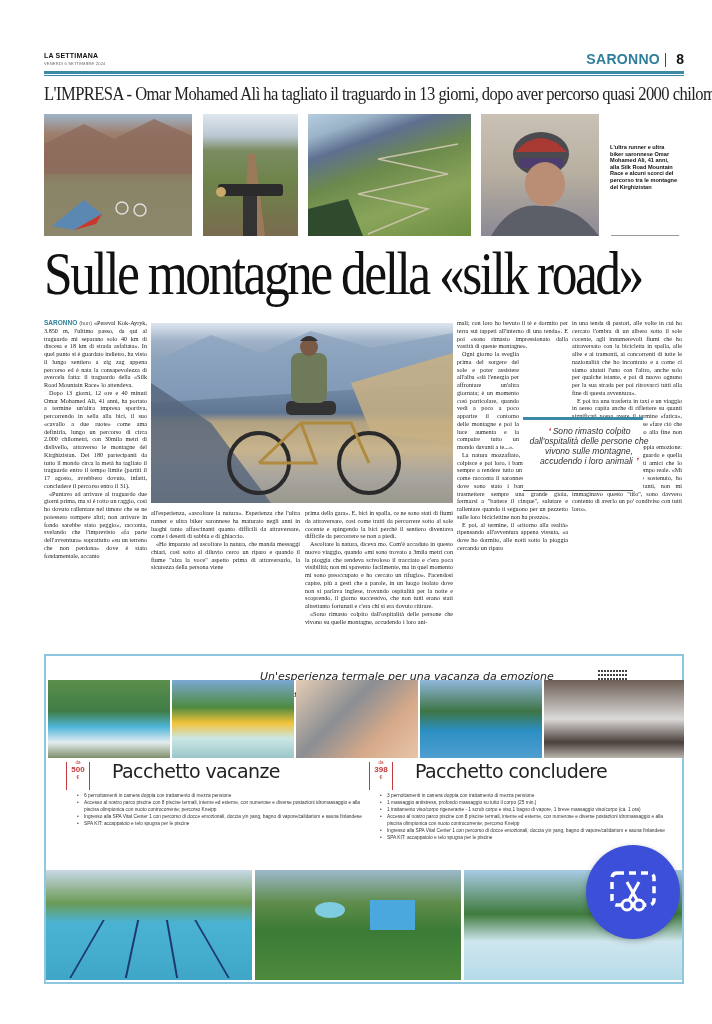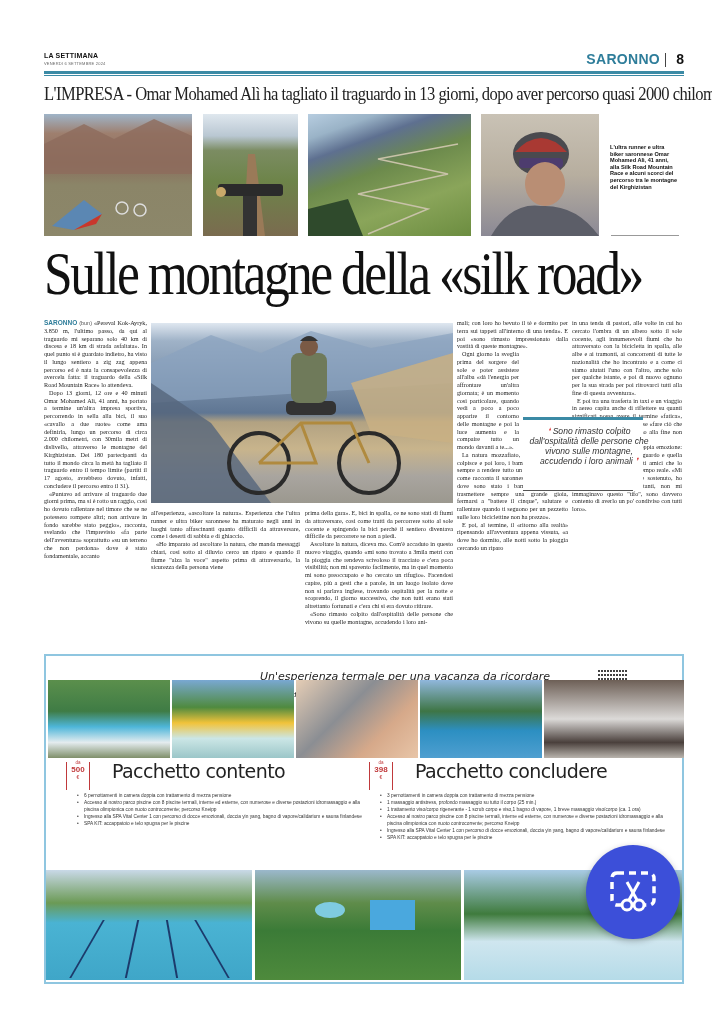--- a/index.html
+++ b/index.html
@@ -177,21 +177,21 @@
   <div class="quote" style="background:#fff;">
     <div class="quote-txt"><span class="qmark">❛ </span><span>Sono rimasto colpito dall'ospitalità delle persone che vivono sulle montagne, accudendo i loro animali</span><span class="qmark"> ❜</span></div>
   </div>
   <div class="quoteline"></div>
 
   <div class="ad">
     <div class="col-ic" style="left:38px"></div>
     <div class="col-ic" style="left:130px"></div>
     <div class="terme">TERME</div>
     <div class="stars">★★★★</div>
-    <div class="tagline">Un'esperienza termale per una vacanza da ricordare</div>
+    <div class="tagline">Un'esperienza termale per una vacanza da emozione</div>
     <div class="contacts">
       <span>Montegrotto Terme (PD)</span>
       <span>0498911744</span>
       <span>hotelpetrarca.it</span>
     </div>
     <div class="qr"></div>
 
     <div class="strip" style="top:24px;margin-top:0;">
     </div>
     <div style="position:absolute;left:2px;top:24px;width:636px;height:78px;">
@@ -201,21 +201,21 @@
       <div class="sp sp4"></div>
       <div class="sp sp5"></div>
     </div>
 
     <div class="pkg pk1">
       <div class="price">
         <span class="da">da</span>
         <span>500</span>
         <span class="cur">€</span>
       </div>
-      <div class="pkt">Pacchetto contento</div>
+      <div class="pkt">Pacchetto vacanze</div>
       <ul class="bul">
         <li>6 pernottamenti in camera doppia con trattamento di mezza pensione</li>
         <li>Accesso al nostro parco piscine con 8 piscine termali, interne ed esterne, con numerose e diverse postazioni idromassaggio e alla piscina olimpionica con nuoto controcorrente; percorso Kneipp</li>
         <li>Ingresso alla SPA Vital Center 1 con percorso di docce emozionali, doccia yin yang, bagno di vapore/calidarium e sauna finlandese</li>
         <li>SPA KIT: accappatoio e telo spugna per le piscine</li>
       </ul>
     </div>
     <div class="pkg pk2">
       <div class="price">
         <span class="da">da</span>

